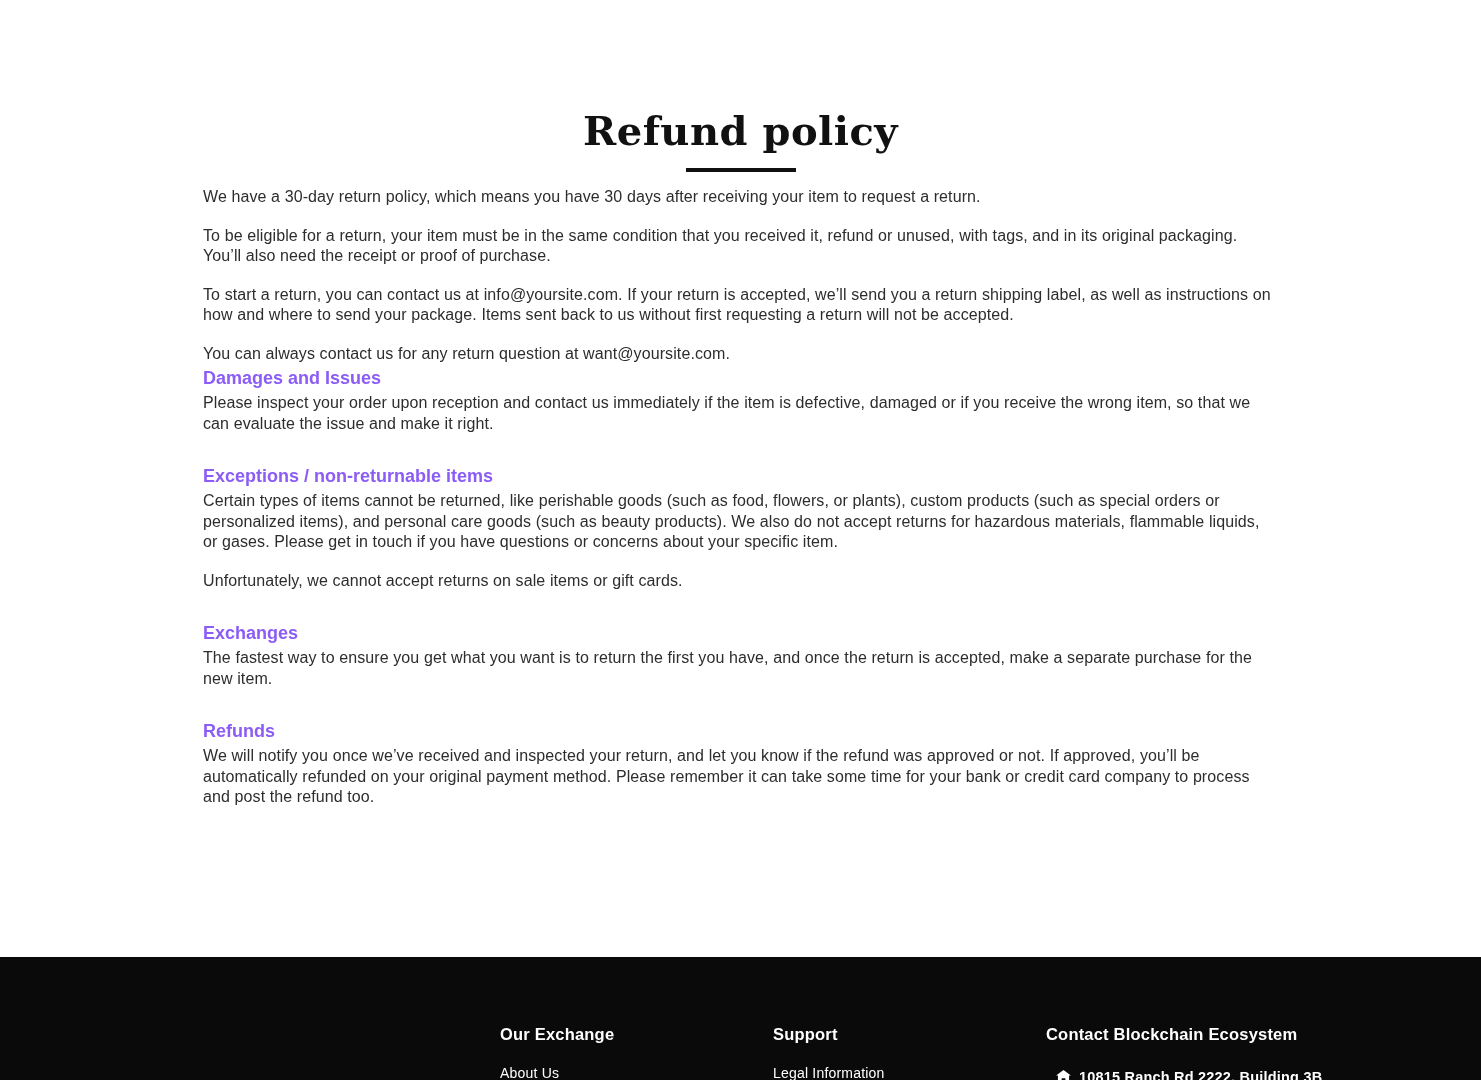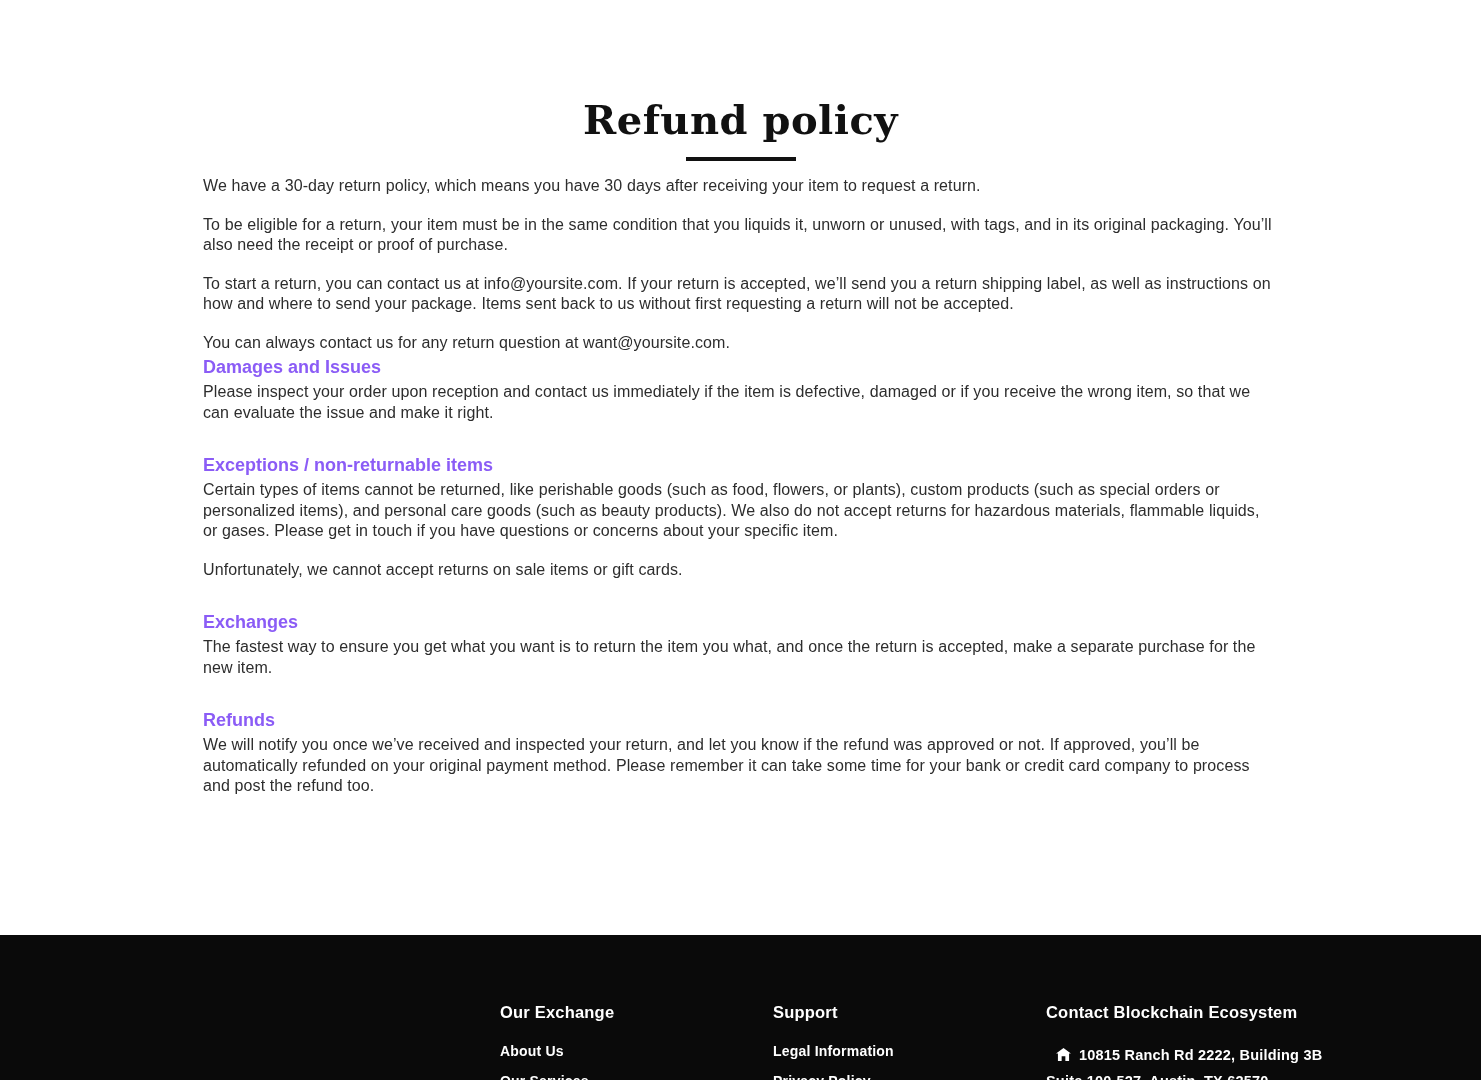--- a/index.html
+++ b/index.html
@@ -6,21 +6,21 @@
   html, body {
     width: 1481px; height: 1080px;
     overflow: hidden;
     background: #ffffff;
     font-family: "Liberation Sans", sans-serif;
   }
   
   .main {
     width: 1075px;
     height: 925px;
-    margin: 5px auto;
+    margin: 16px auto;
     padding-top: 91px;
     overflow: hidden;
   }
   h1.page-title {
     font-family: "DejaVu Serif", serif;
     font-weight: 600;
     font-size: 40px;
     line-height: 1.2;
     color: #111111;
     text-align: center;
@@ -61,21 +61,21 @@
   .footer-col h3 {
     font-size: 16.5px;
     font-weight: 700;
     letter-spacing: 0.2px;
     margin-bottom: 21px;
     color: #ffffff;
   }
   .footer-link {
     display: block;
     font-size: 14px;
-    font-weight: 700;
+    font-weight: 400;
     color: #ffffff;
     text-decoration: none;
     margin-bottom: 14px;
     letter-spacing: 0.2px;
     cursor: pointer;
   }
   .contact-row {
     font-size: 14.5px;
     font-weight: 600;
     line-height: 25px;
@@ -88,38 +88,38 @@
   }
 </style>
 </head>
 <body>
 
 <div class="main">
   <h1 class="page-title">Refund policy</h1>
   <div class="title-divider"></div>
 
   <p>We have a 30-day return policy, which means you have 30 days after receiving your item to request a return.</p>
-  <p>To be eligible for a return, your item must be in the same condition that you liquids it, unworn or unused, with tags, and in its original packaging. You’ll also need the receipt or proof of purchase.</p>
+  <p>To be eligible for a return, your item must be in the same condition that you received it, refund or unused, with tags, and in its original packaging. You’ll also need the receipt or proof of purchase.</p>
   <p>To start a return, you can contact us at info@yoursite.com. If your return is accepted, we’ll send you a return shipping label, as well as instructions on how and where to send your package. Items sent back to us without first requesting a return will not be accepted.</p>
   <p class="last-intro">You can always contact us for any return question at want@yoursite.com.</p>
 
   <section class="first">
     <h2>Damages and Issues</h2>
     <p>Please inspect your order upon reception and contact us immediately if the item is defective, damaged or if you receive the wrong item, so that we can evaluate the issue and make it right.</p>
   </section>
 
   <section>
     <h2>Exceptions / non-returnable items</h2>
     <p>Certain types of items cannot be returned, like perishable goods (such as food, flowers, or plants), custom products (such as special orders or personalized items), and personal care goods (such as beauty products). We also do not accept returns for hazardous materials, flammable liquids, or gases. Please get in touch if you have questions or concerns about your specific item.</p>
     <p>Unfortunately, we cannot accept returns on sale items or gift cards.</p>
   </section>
 
   <section>
     <h2>Exchanges</h2>
-    <p>The fastest way to ensure you get what you want is to return the item you what, and once the return is accepted, make a separate purchase for the new item.</p>
+    <p>The fastest way to ensure you get what you want is to return the first you have, and once the return is accepted, make a separate purchase for the new item.</p>
   </section>
 
   <section>
     <h2>Refunds</h2>
     <p>We will notify you once we’ve received and inspected your return, and let you know if the refund was approved or not. If approved, you’ll be automatically refunded on your original payment method. Please remember it can take some time for your bank or credit card company to process and post the refund too.</p>
   </section>
 </div>
 
 <footer class="site-footer">
   <div class="footer-col">

